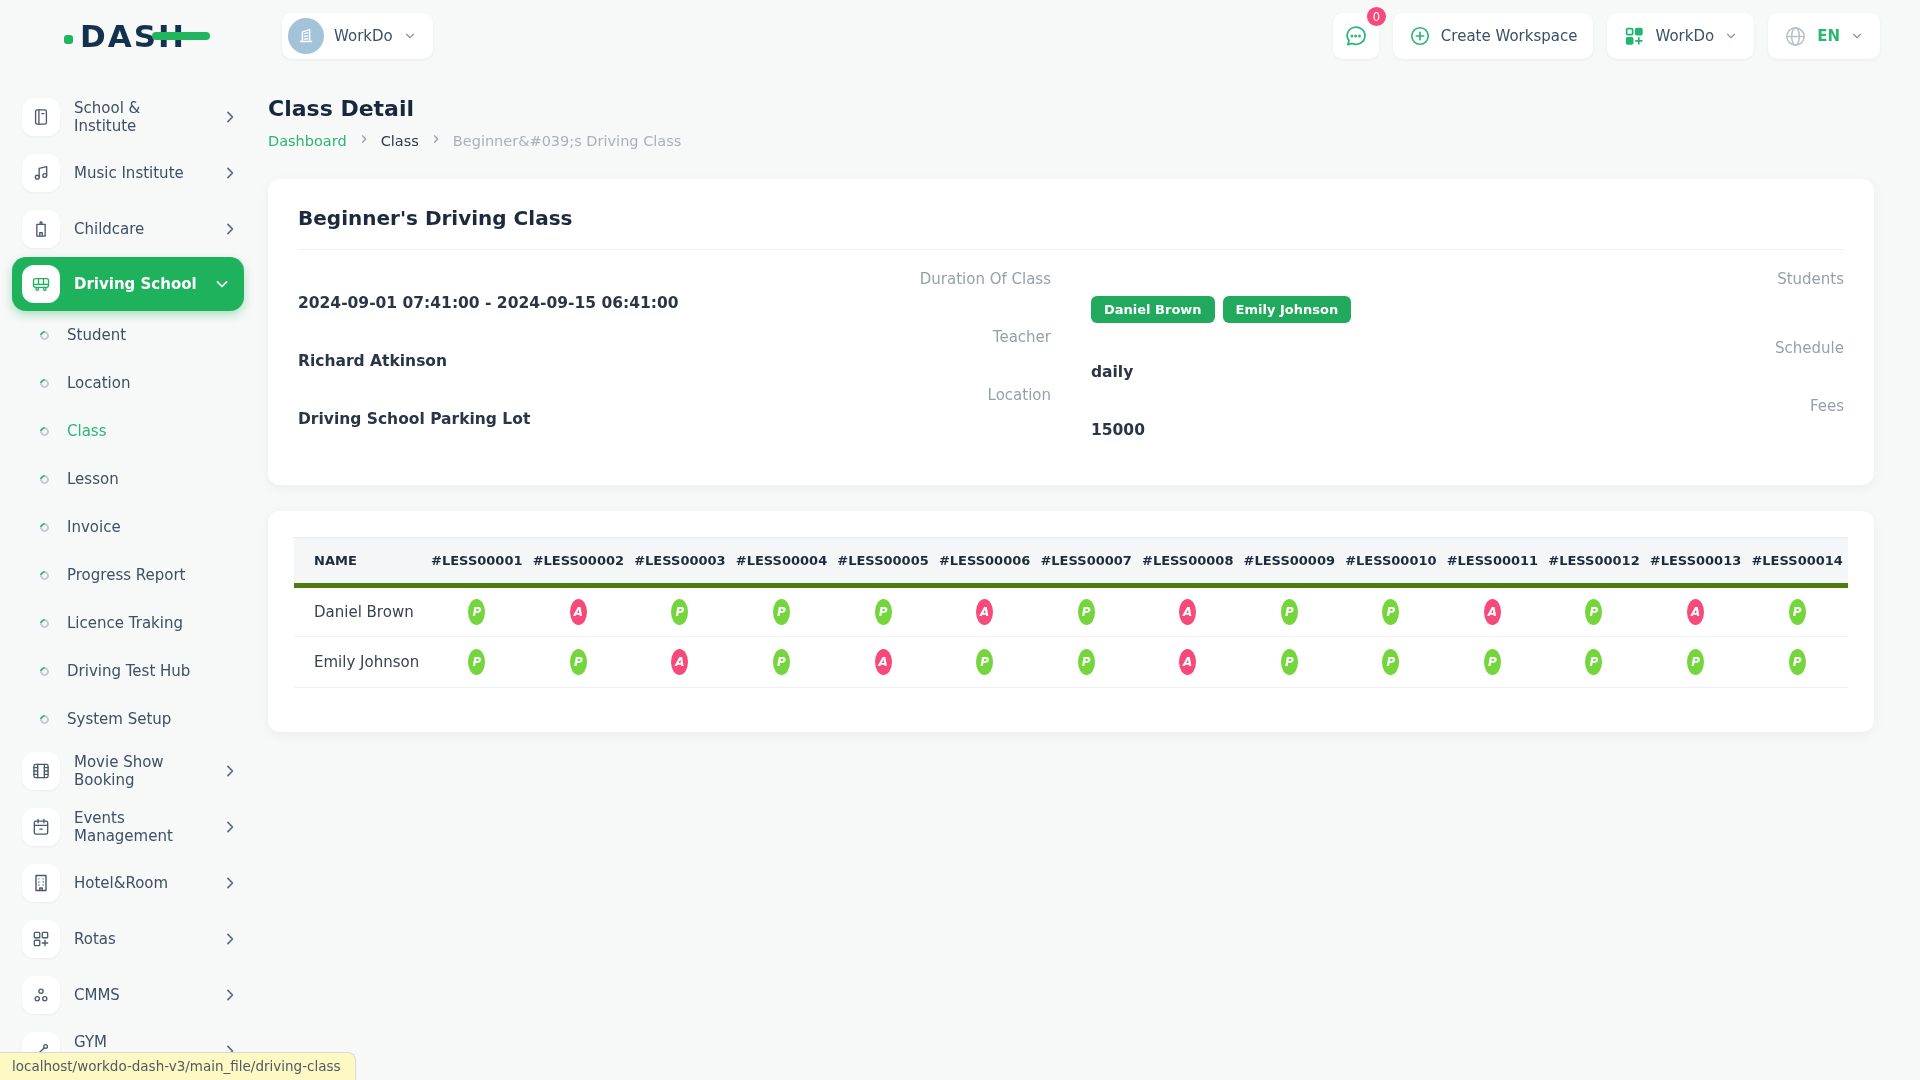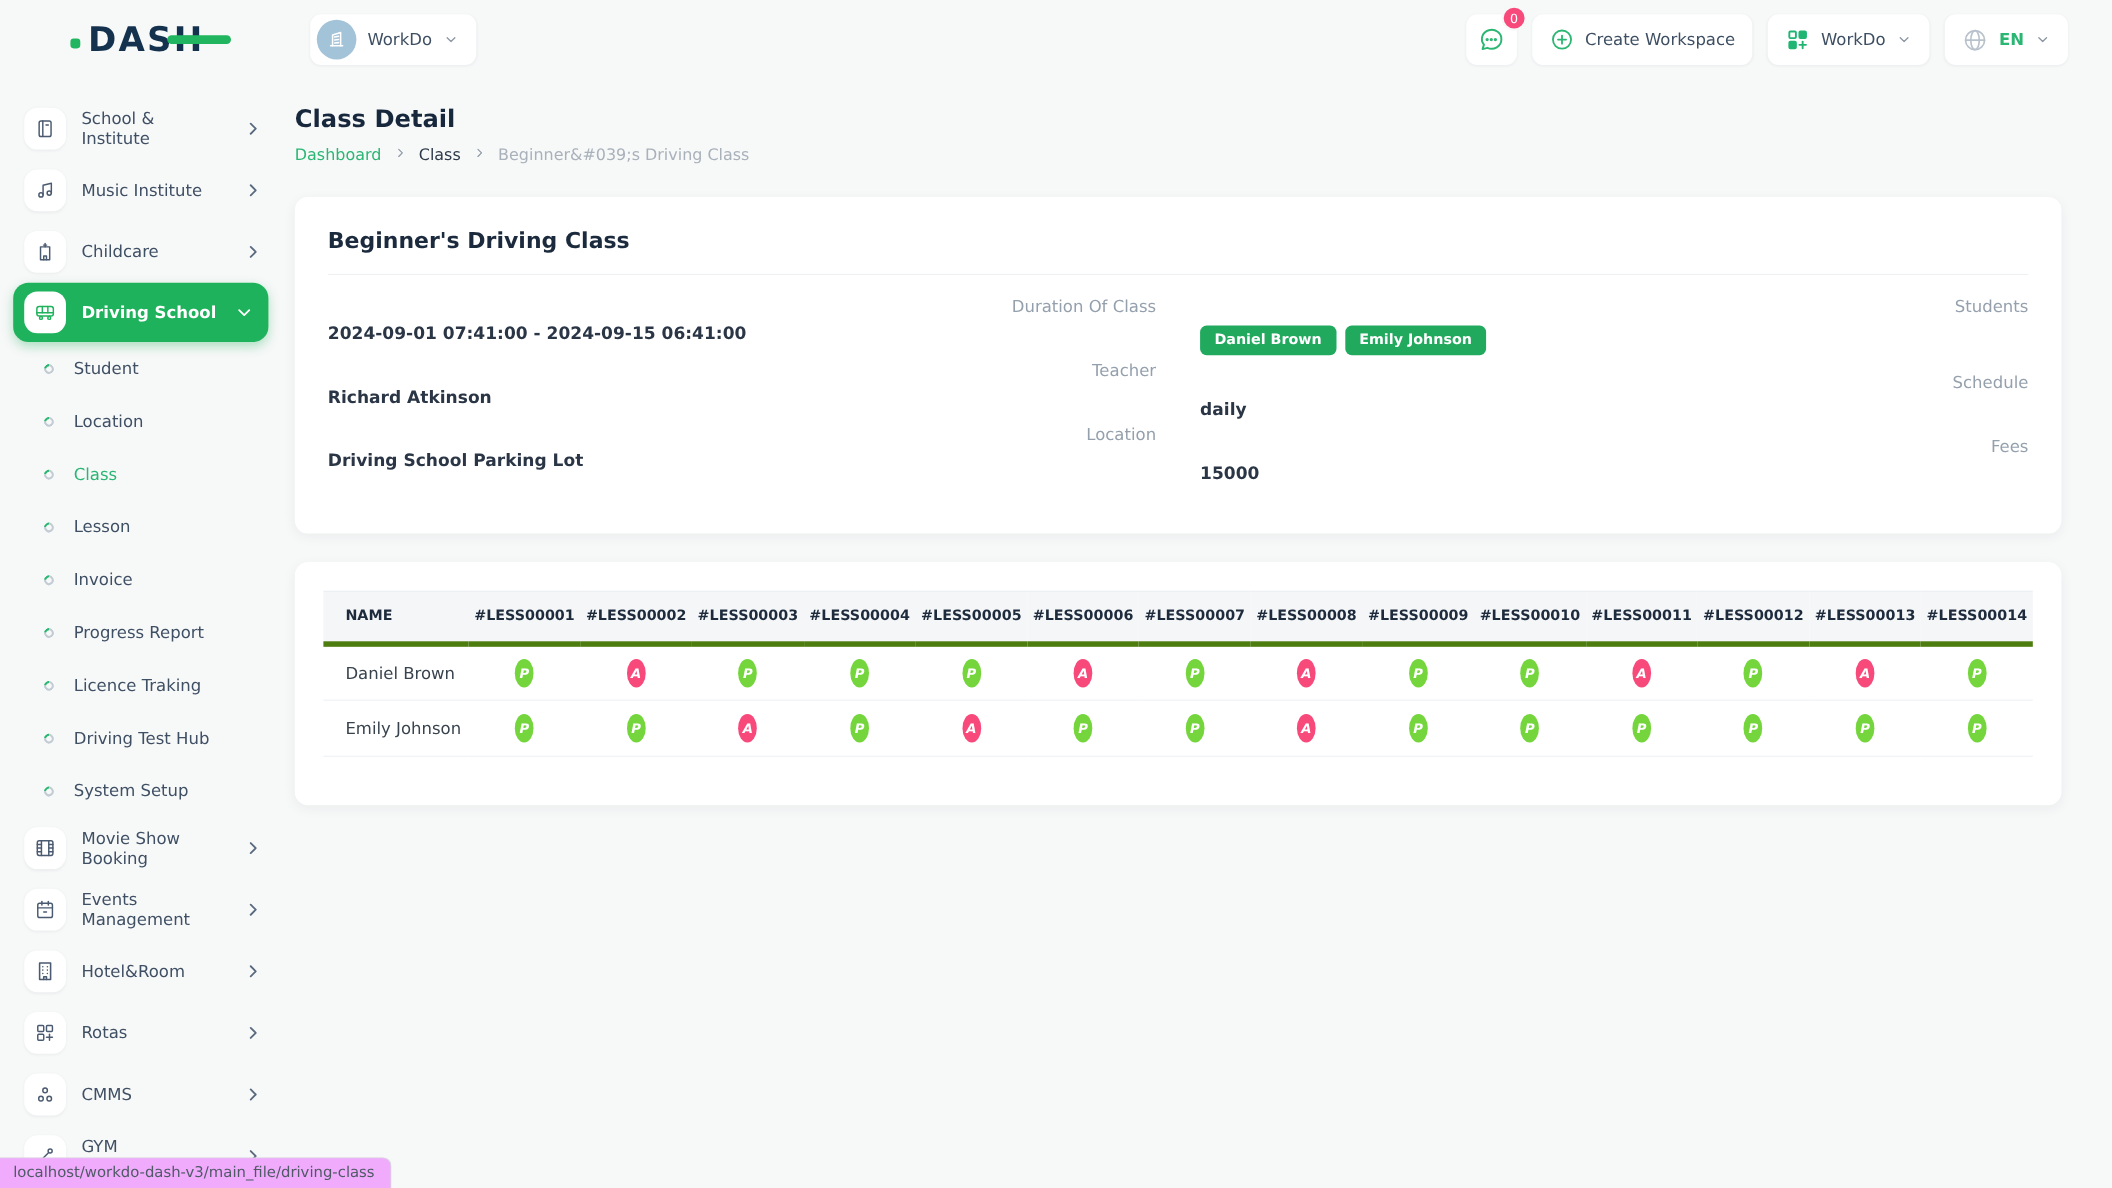--- a/index.html
+++ b/index.html
@@ -71,21 +71,21 @@
     height:48px; font-size:13px; font-weight:700; color:#1d2b3c; text-align:center; white-space:nowrap; }
   thead th.th-name { text-align:left; padding-left:20px; width:132px; }
   tbody td { height:51px; border-bottom:1px solid #eef1f3; text-align:center; }
   tbody td.td-name { text-align:left; padding-left:20px; font-size:15px; color:#39434e; }
   .mark { display:inline-flex; width:17px; height:26px; border-radius:50%;
     align-items:center; justify-content:center; color:#fff; font-size:12px;
     font-style:italic; font-weight:600; }
   .mark-P { background:#74d63c; }
   .mark-A { background:#f8497b; }
 
-  .status-bar { position:absolute; left:0; bottom:0; background:#f0abfc; border:1px solid #d7dadd;
+  .status-bar { position:absolute; left:0; bottom:0; background:#fef9c3; border:1px solid #d7dadd;
     border-left:none; border-bottom:none; border-top-right-radius:8px; color:#4f5a66;
     font-size:13.5px; padding:5px 14px 6px 12px; }
   svg { display:block; }
 </style>
 </head>
 <body>
 
 <div class="topbar">
   <div class="logo">
     <span class="logo-dot"></span>

